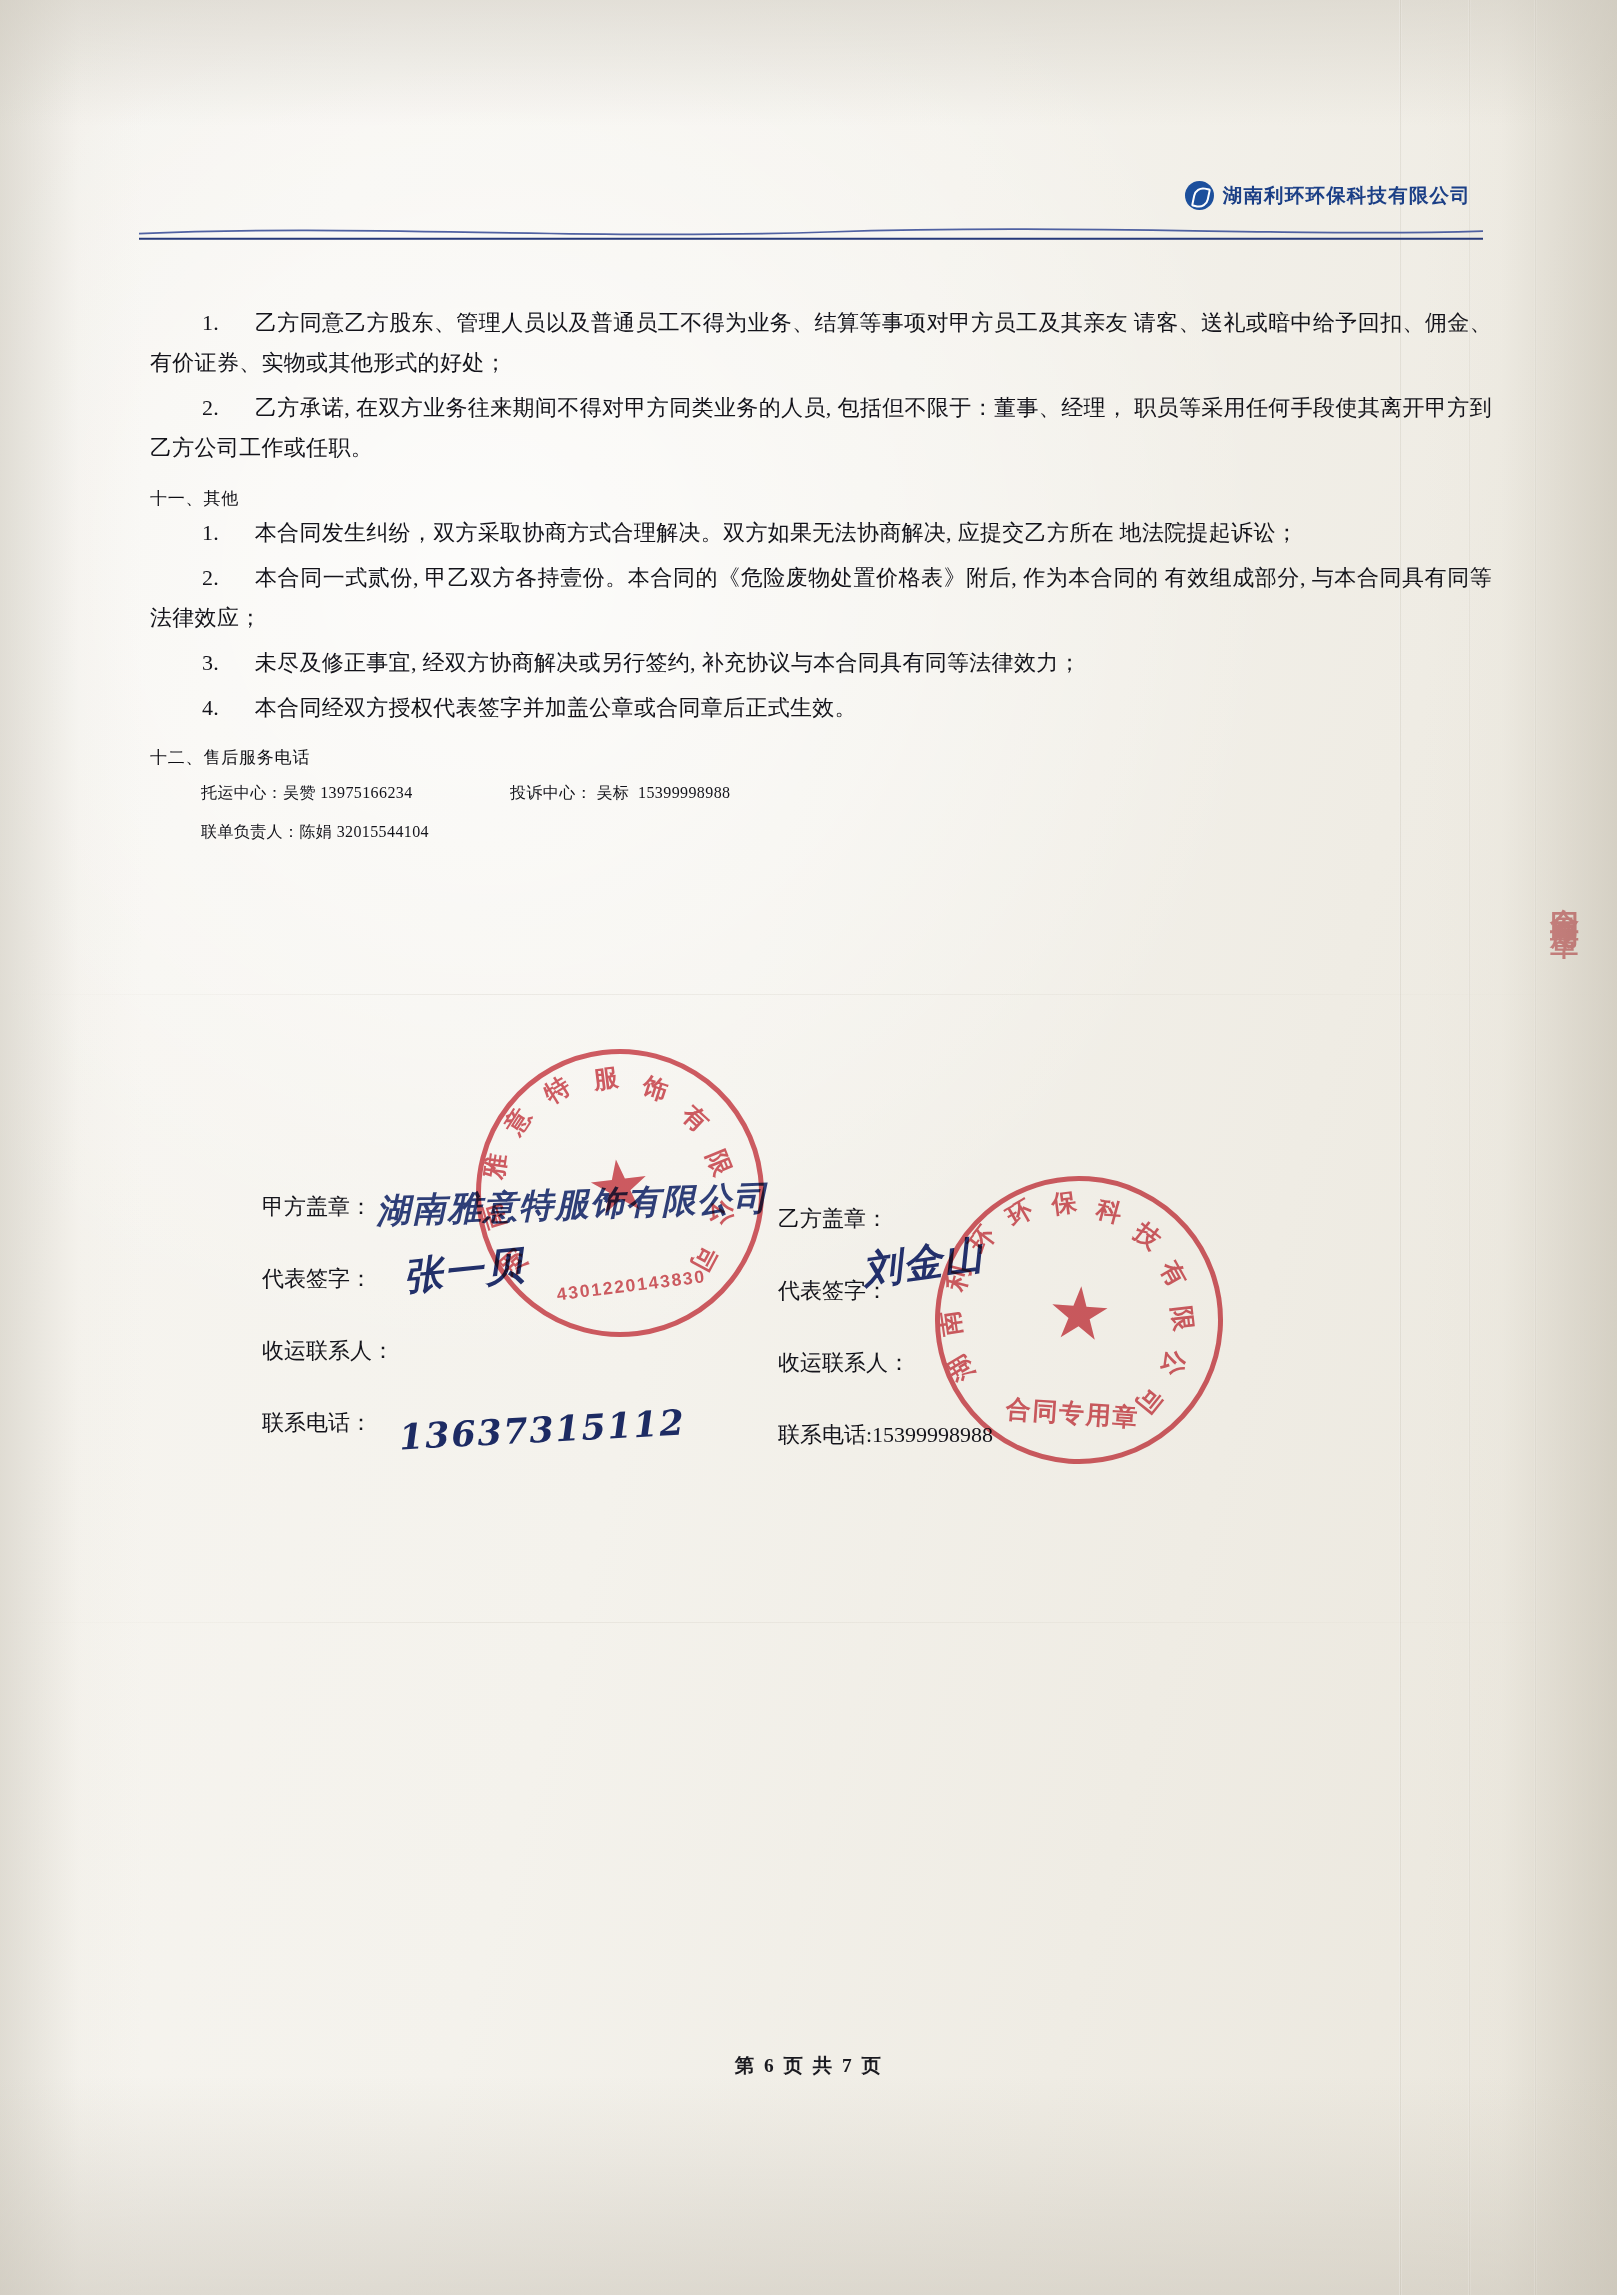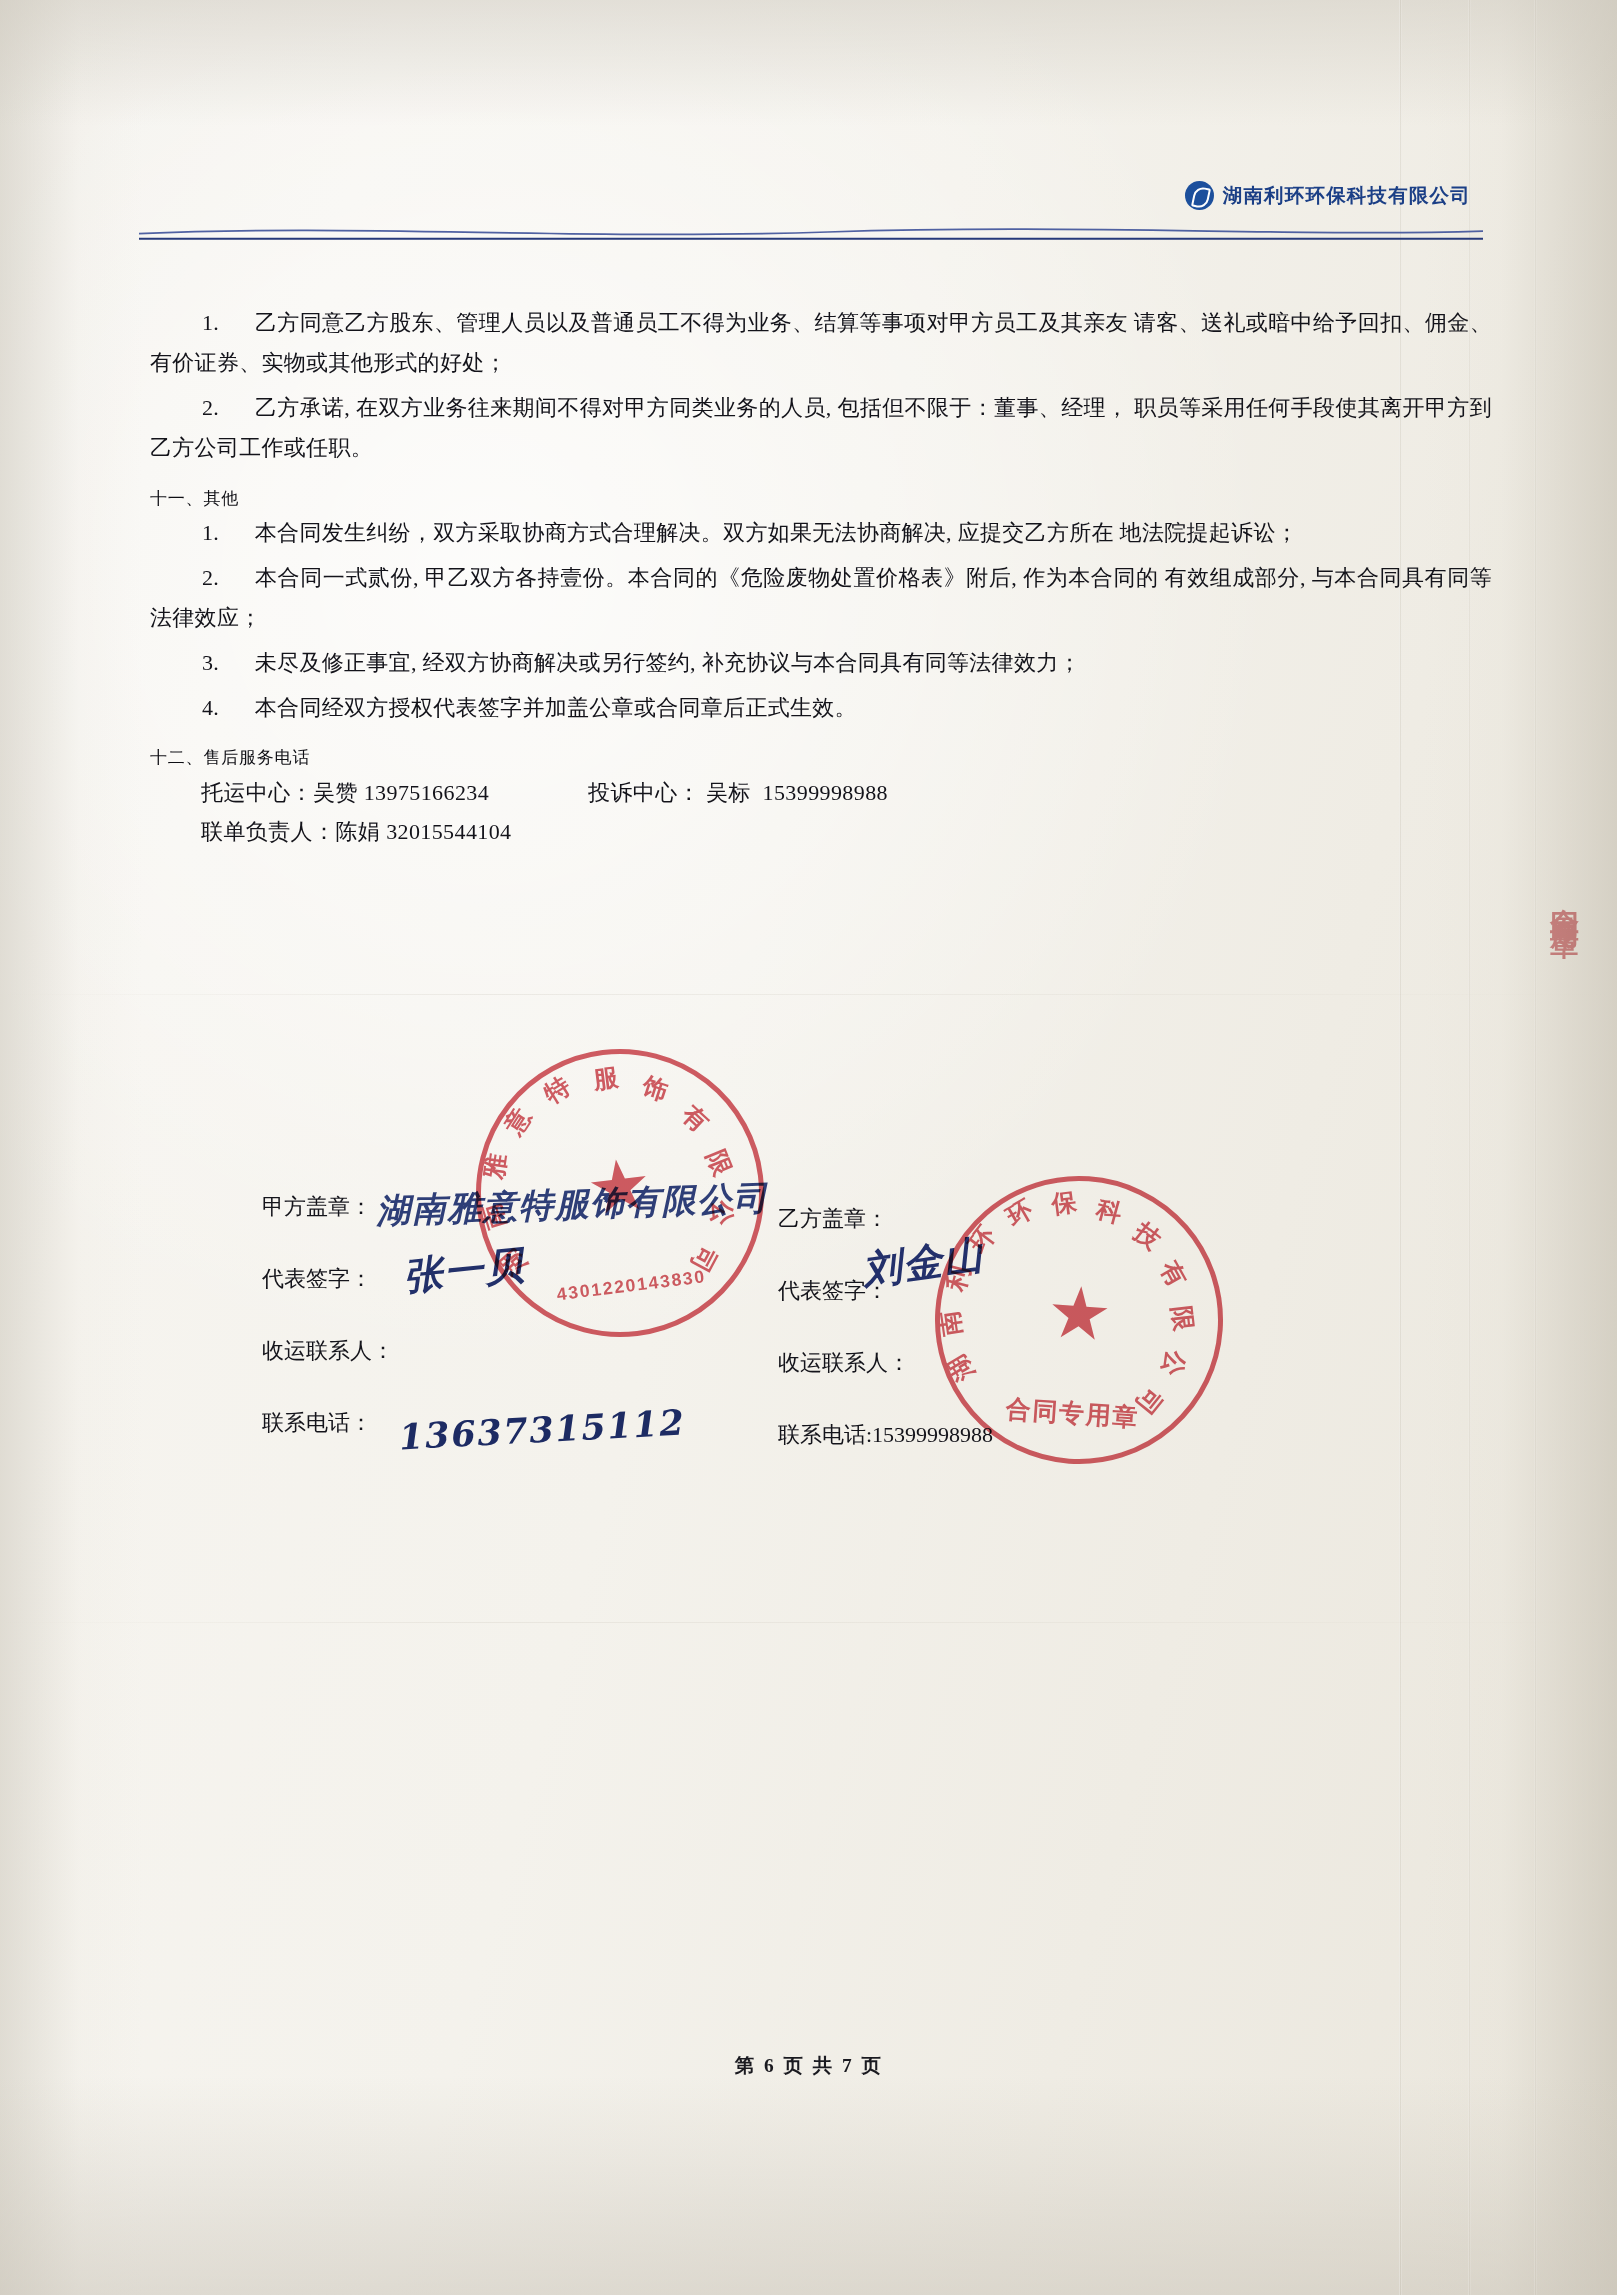--- a/index.html
+++ b/index.html
@@ -126,21 +126,21 @@
     box-sizing: content-box;
   }
   .heading {
     font-size: 17px;
     font-weight: 400;
     letter-spacing: 0.8px;
     margin: 18.5px 0 3.4px 0;
     color: #0e0e14;
   }
   .tel-line {
-    font-size: 22px;
+    font-size: 16px;
     line-height: 39px;
     letter-spacing: 0.4px;
     padding-left: 51px;
     margin: 0;
   }
   .tel-line .col2 { display: inline-block; margin-left: 93px; }
 
   
   #sign-block {
     position: absolute;

